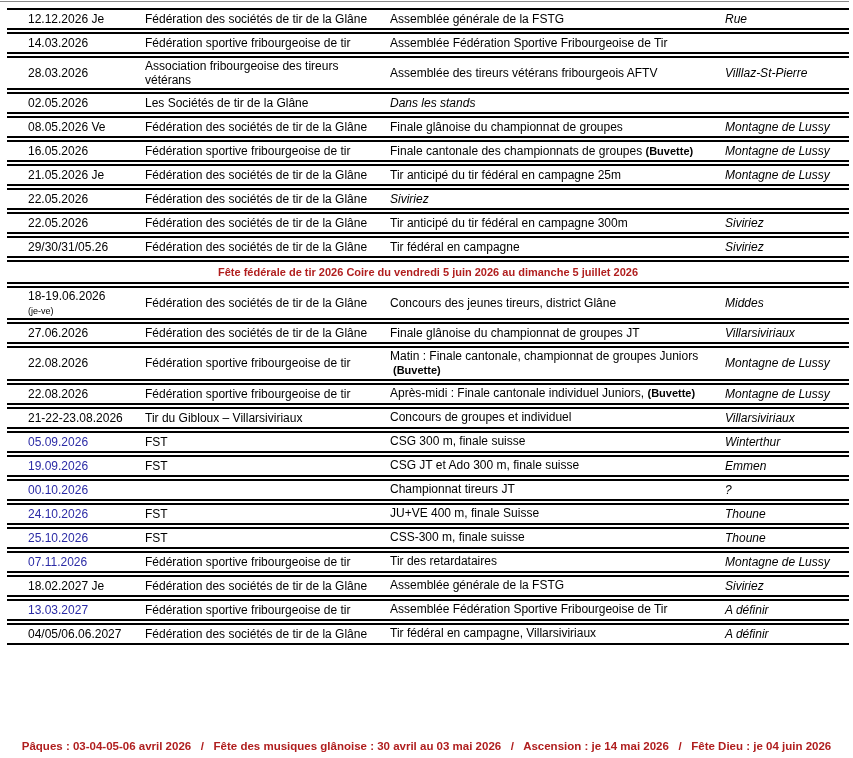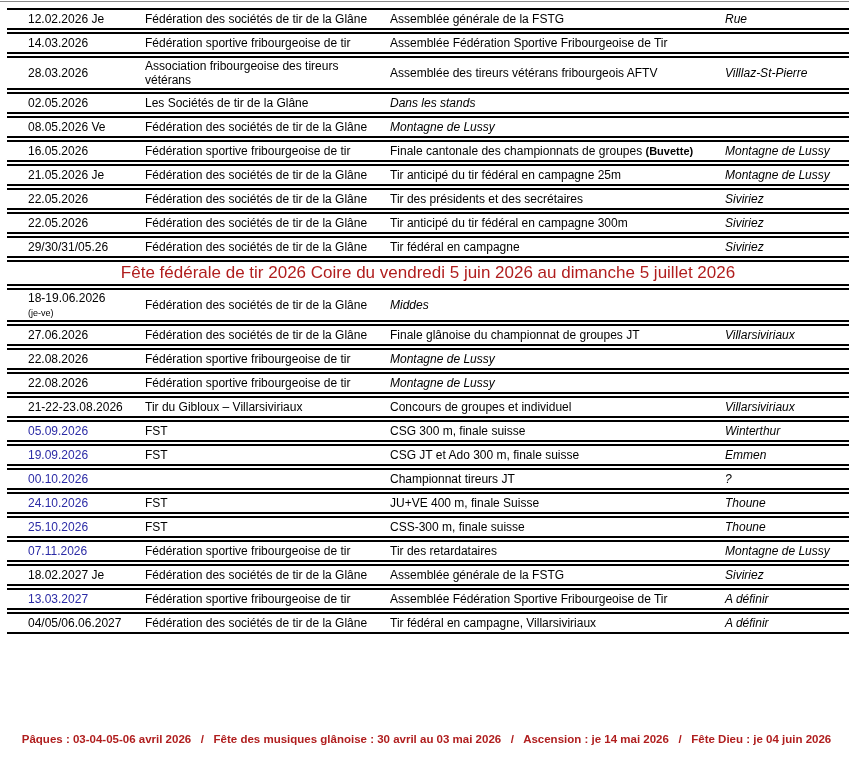--- a/index.html
+++ b/index.html
@@ -30,43 +30,43 @@
   .date-blue{color:var(--blue,#2b2ba6);}
   .small-suffix{font-size:9px;margin-left:25px;}
   .bold-inline{font-weight:bold;font-size:11px;}
   .bold-block{display:block;font-weight:bold;font-size:11px;padding-left:3px;}
   .banner{
     justify-content:center;
     min-height:24px;
   }
   .banner-text{
     color:var(--red,#b01e1e);
-    font-weight:normal;
-    font-size:17px;
+    font-weight:bold;
+    font-size:11px;
     text-align:right;
   }
   .footer{
     position:absolute;
     left:0;right:0;
-    bottom:13px;
+    bottom:6px;
     text-align:center;
     color:var(--red,#b01e1e);
     font-weight:bold;
     font-size:11.5px;
     white-space:pre;
   }
 </style>
 </head>
 <body>
 
 <div class="page">
   <div class="top-edge"></div>
   <div class="table-wrap">
       <div class="row">
-        <div class="cell c-date"><span>12.02.2026 Je</span></div>
+        <div class="cell c-date"><span>12.12.2026 Je</span></div>
         <div class="cell c-org">Fédération des sociétés de tir de la Glâne</div>
         <div class="cell c-event"><span>Assemblée générale de la FSTG</span></div>
         <div class="cell c-loc">Rue</div>
       </div>
       <div class="row">
         <div class="cell c-date"><span>14.03.2026</span></div>
         <div class="cell c-org">Fédération sportive fribourgeoise de tir</div>
         <div class="cell c-event"><span>Assemblée Fédération Sportive Fribourgeoise de Tir</span></div>
         <div class="cell c-loc"></div>
       </div>
@@ -77,74 +77,77 @@
         <div class="cell c-loc">Villlaz-St-Pierre</div>
       </div>
       <div class="row">
         <div class="cell c-date"><span>02.05.2026</span></div>
         <div class="cell c-org">Les Sociétés de tir de la Glâne</div>
         <div class="cell c-loc">Dans les stands</div>
       </div>
       <div class="row">
         <div class="cell c-date"><span>08.05.2026 Ve</span></div>
         <div class="cell c-org">Fédération des sociétés de tir de la Glâne</div>
+        <div class="cell c-event"><span>Finale glânoise du championnat de groupes</span></div>
         <div class="cell c-loc">Montagne de Lussy</div>
       </div>
       <div class="row">
         <div class="cell c-date"><span>16.05.2026</span></div>
         <div class="cell c-org">Fédération sportive fribourgeoise de tir</div>
         <div class="cell c-event"><span>Finale cantonale des championnats de groupes </span><span class="bold-inline">(Buvette)</span></div>
         <div class="cell c-loc">Montagne de Lussy</div>
       </div>
       <div class="row">
         <div class="cell c-date"><span>21.05.2026 Je</span></div>
         <div class="cell c-org">Fédération des sociétés de tir de la Glâne</div>
         <div class="cell c-event"><span>Tir anticipé du tir fédéral en campagne 25m</span></div>
         <div class="cell c-loc">Montagne de Lussy</div>
       </div>
       <div class="row">
         <div class="cell c-date"><span>22.05.2026</span></div>
         <div class="cell c-org">Fédération des sociétés de tir de la Glâne</div>
-        <div class="cell c-event"><span>Tir des présidents et des secrétaires</span></div>
         <div class="cell c-loc">Siviriez</div>
       </div>
       <div class="row">
         <div class="cell c-date"><span>22.05.2026</span></div>
         <div class="cell c-org">Fédération des sociétés de tir de la Glâne</div>
         <div class="cell c-event"><span>Tir anticipé du tir fédéral en campagne 300m</span></div>
         <div class="cell c-loc">Siviriez</div>
       </div>
       <div class="row">
         <div class="cell c-date"><span>29/30/31/05.26</span></div>
         <div class="cell c-org">Fédération des sociétés de tir de la Glâne</div>
         <div class="cell c-event"><span>Tir fédéral en campagne</span></div>
         <div class="cell c-loc">Siviriez</div>
       </div>
       <div class="row banner">
         <span class="banner-text">Fête fédérale de tir 2026 Coire du vendredi 5 juin 2026 au dimanche 5 juillet 2026</span>
       </div>
       <div class="row">
         <div class="cell c-date"><span>18-19.06.2026</span><span class="small-suffix"> (je-ve)</span></div>
         <div class="cell c-org">Fédération des sociétés de tir de la Glâne</div>
+        <div class="cell c-event"><span>Concours des jeunes tireurs, district Glâne</span></div>
         <div class="cell c-loc">Middes</div>
       </div>
       <div class="row">
         <div class="cell c-date"><span>27.06.2026</span></div>
         <div class="cell c-org">Fédération des sociétés de tir de la Glâne</div>
         <div class="cell c-event"><span>Finale glânoise du championnat de groupes JT</span></div>
         <div class="cell c-loc">Villarsiviriaux</div>
       </div>
       <div class="row">
         <div class="cell c-date"><span>22.08.2026</span></div>
         <div class="cell c-org">Fédération sportive fribourgeoise de tir</div>
+        <div class="cell c-event"><span>Matin : Finale cantonale, championnat de groupes Juniors</span><span class="bold-block">(Buvette)</span></div>
         <div class="cell c-loc">Montagne de Lussy</div>
       </div>
       <div class="row">
         <div class="cell c-date"><span>22.08.2026</span></div>
         <div class="cell c-org">Fédération sportive fribourgeoise de tir</div>
+        <div class="cell c-event"><span>Après-midi : Finale cantonale individuel Juniors, </span><span class="bold-inline">(Buvette)</span></div>
         <div class="cell c-loc">Montagne de Lussy</div>
       </div>
       <div class="row">
         <div class="cell c-date"><span>21-22-23.08.2026</span></div>
         <div class="cell c-org">Tir du Gibloux – Villarsiviriaux</div>
         <div class="cell c-event"><span>Concours de groupes et individuel</span></div>
         <div class="cell c-loc">Villarsiviriaux</div>
       </div>
       <div class="row">
         <div class="cell c-date"><span class="date-blue">05.09.2026</span></div>

